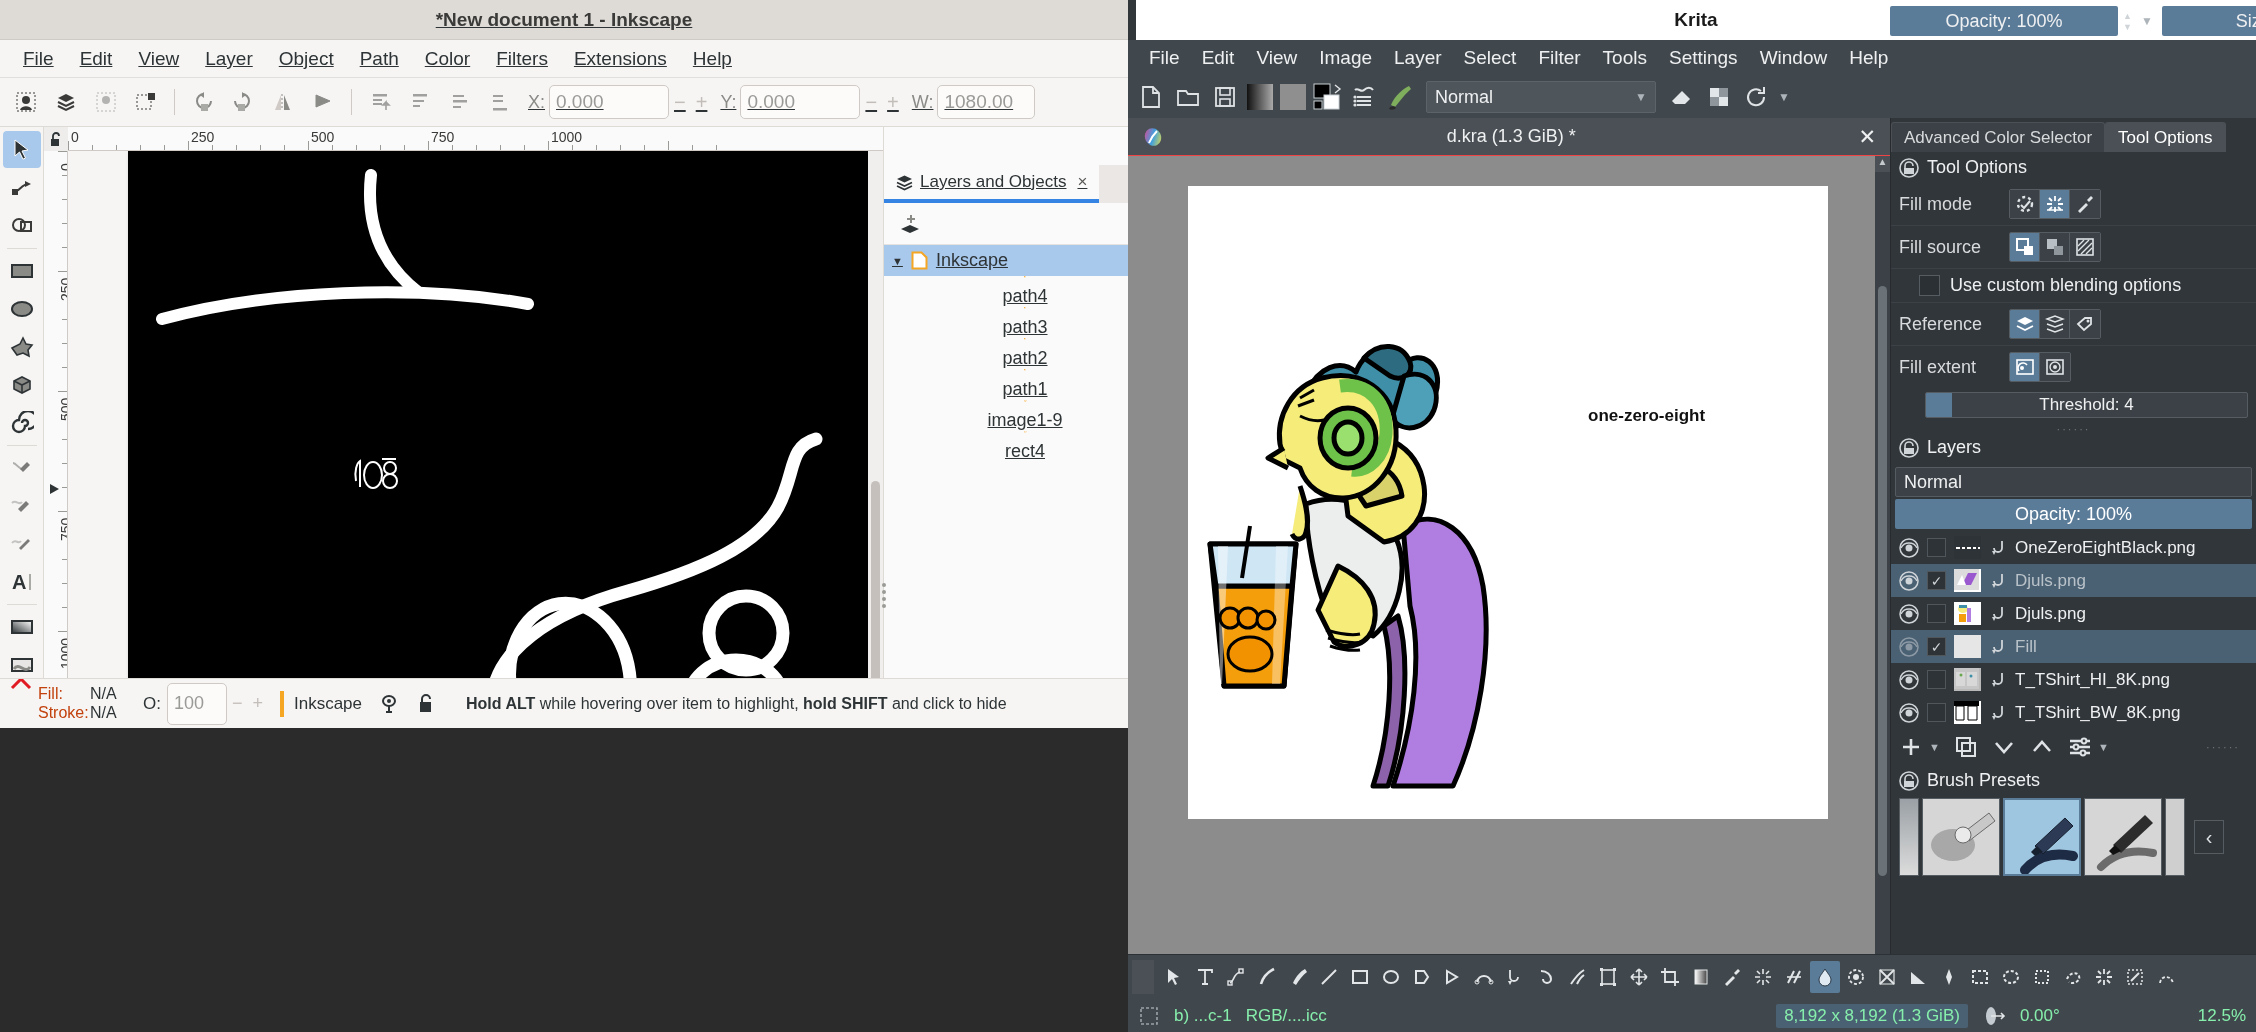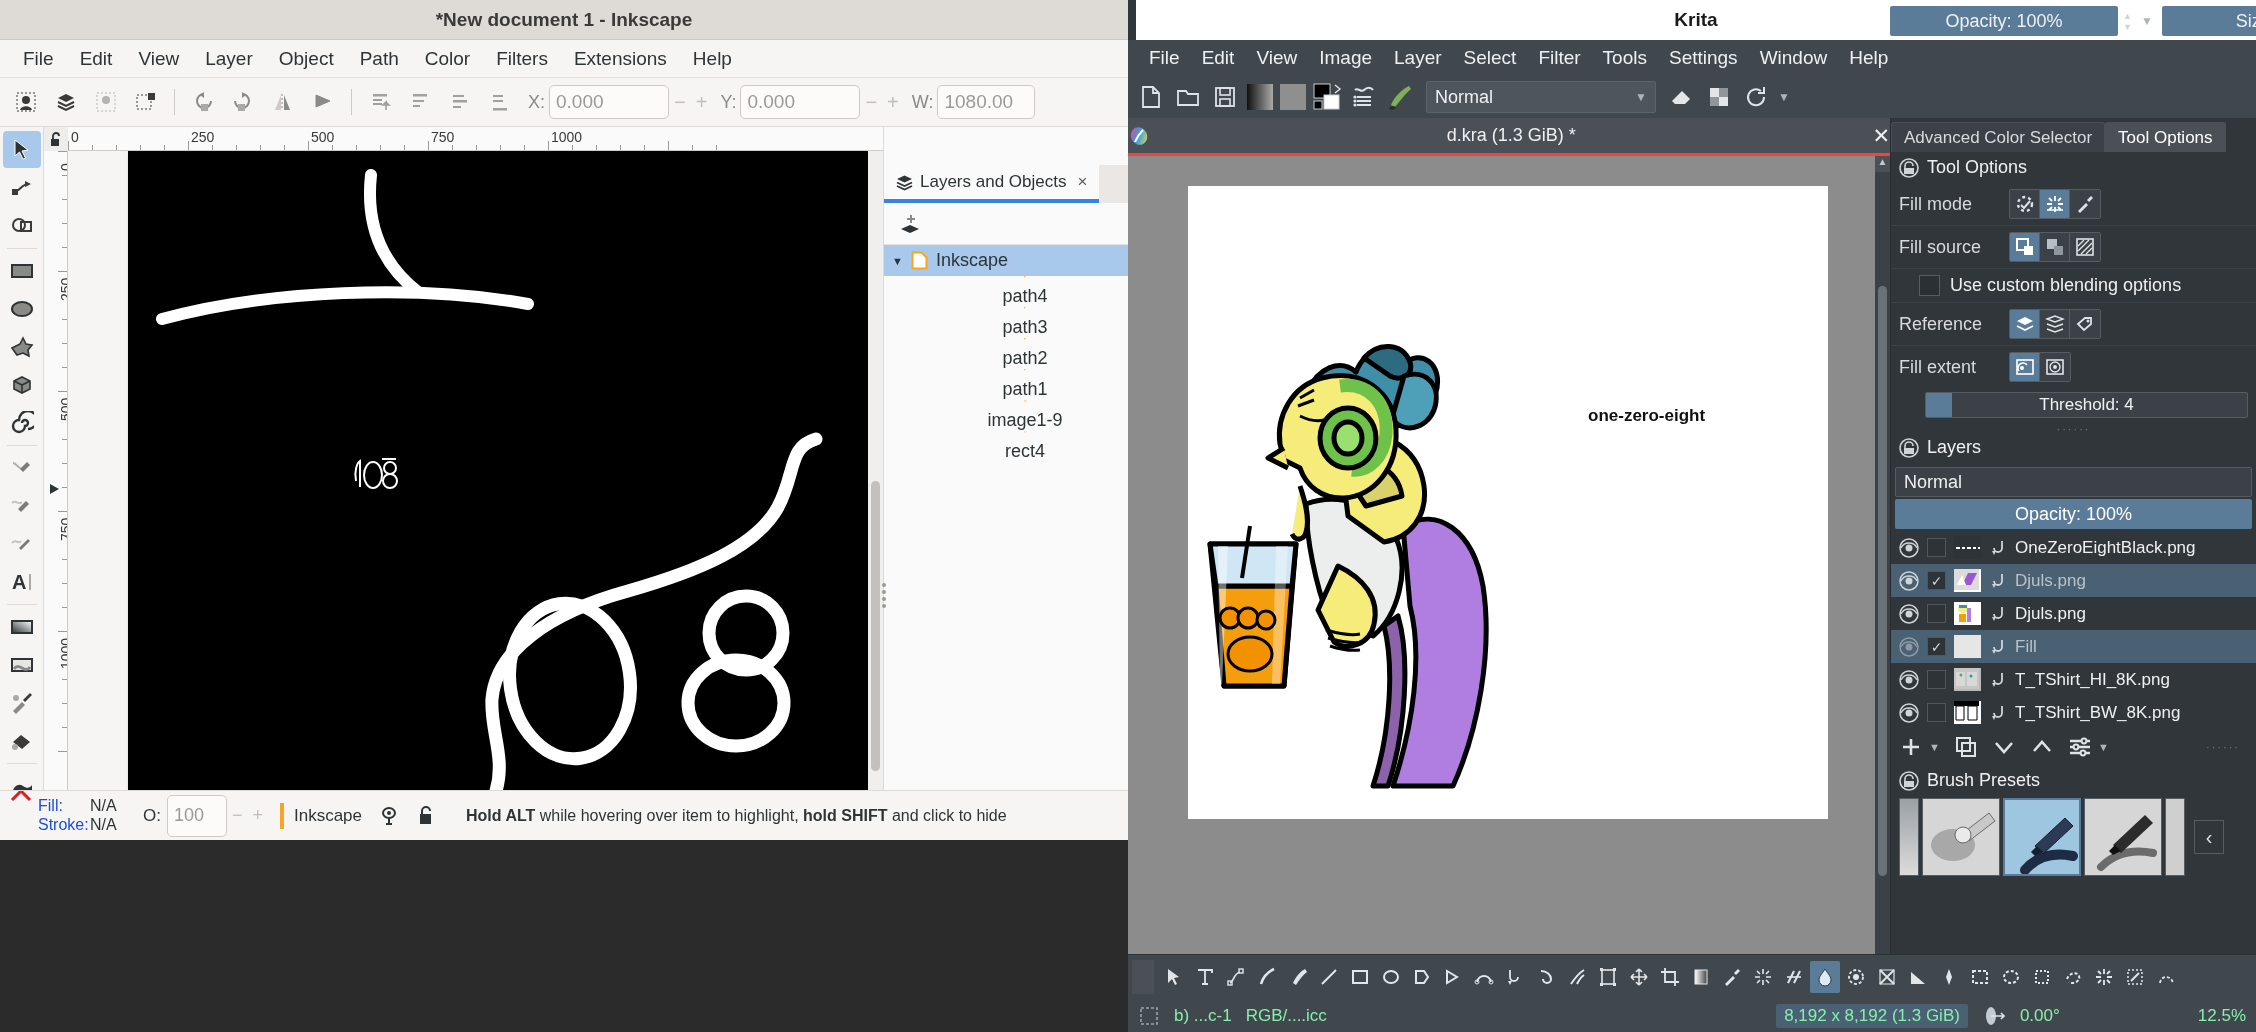--- a/index.html
+++ b/index.html
@@ -7,24 +7,25 @@
     width: 2256px; height: 1032px;
     overflow: hidden;
     font-family: "Liberation Sans", sans-serif;
     background: #2b2b2b;
   }
   #root { position: relative; width: 2256px; height: 1032px; }
 
   
   #inkscape {
     position: absolute; left: 0; top: 0;
-    width: 1128px; height: 840px;
+    width: 1128px; height: 728px;
     background: #f6f5f4;
     color: #2e3436;
     overflow: hidden;
+    text-decoration: underline;
   }
   .ink-titlebar {
     height: 40px; background: #dedad6;
     display: flex; align-items: center; justify-content: center;
     font-size: 19px; font-weight: bold; color: #3a3a38;
     border-bottom: 1px solid #cfcac5;
   }
   .ink-menubar {
     height: 38px; background: #f6f5f4;
     display: flex; align-items: center; padding-left: 10px;
@@ -150,21 +151,21 @@
 
   
   .ink-status {
     position: absolute; left: 0; bottom: 0; width: 1128px; height: 50px;
     background: #f6f5f4; border-top: 1px solid #dedad6;
     display: flex; align-items: center; font-size: 17px; color: #2e3436;
     overflow: hidden;
   }
   .fs-block { width: 125px; padding-left: 38px; line-height: 1.15; font-size: 16px; }
   .fs-block .row { display: flex; }
-  .fs-block .k { width: 52px; color: #1d4ed8; }
+  .fs-block .k { width: 52px; color: #c2410c; }
   .fs-x {
     position:absolute; left: 8px; bottom: 36px; width: 26px; height: 26px;
   }
 
   
   #krita {
     position: absolute; left: 1128px; top: 0;
     width: 1128px; height: 1032px;
     background: #31363b; color: #eff0f1; overflow: hidden;
   }
@@ -191,21 +192,21 @@
   .kr-blend {
     width: 230px; height: 32px; background: #4e565c; border: 1px solid #5c646a;
     display: flex; align-items: center; justify-content: space-between;
     padding: 0 8px; font-size: 18px; border-radius: 2px; margin-left: 6px;
   }
 
   .kr-main { position: relative; height: 914px; display: flex; }
   .kr-doc { position: relative; flex: 1; background: #31363b; }
   .kr-doctab {
     height: 38px; background: #4a5055; display: flex; align-items: center;
-    padding: 0 0; gap: 10px; font-size: 18px; border-bottom: 3px solid #ef4444;
+    padding: 0 14px; gap: 10px; font-size: 18px; border-bottom: 1px solid #ef4444;
   }
   .kr-doctab .title { flex: 1; text-align: center; }
   .kr-canvasarea {
     position: absolute; left: 0; top: 38px; right: 15px; bottom: 0;
     background: #8c8c8c; overflow: hidden;
   }
   .kr-page {
     position: absolute; left: 60px; top: 30px; width: 640px; height: 633px;
     background: #fff;
   }

